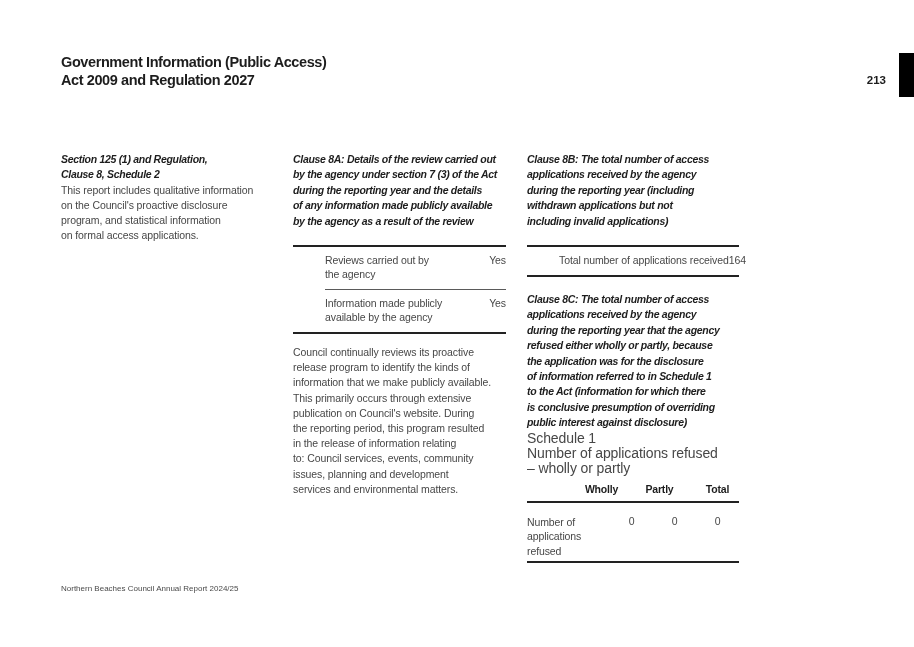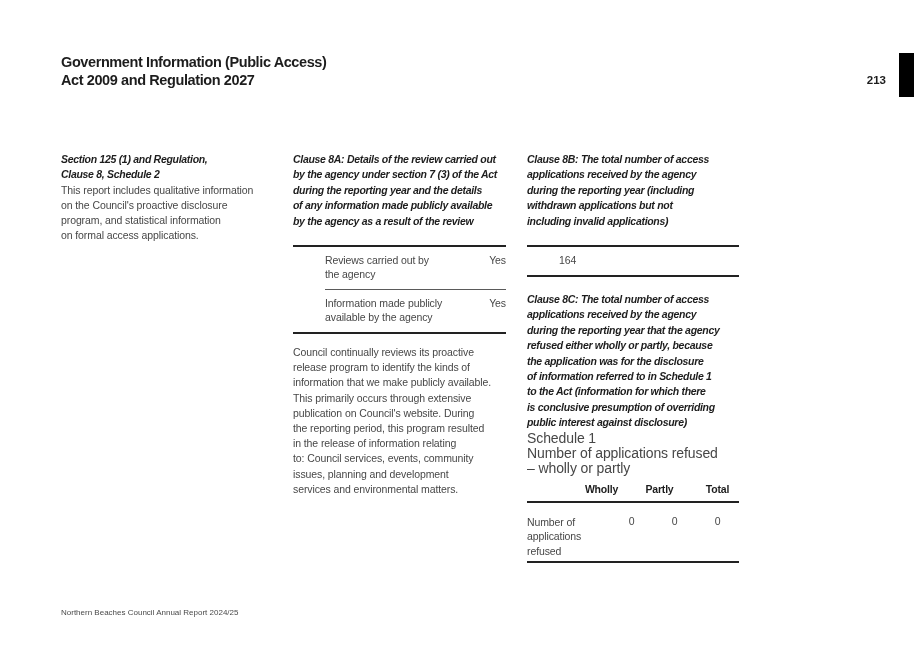--- a/index.html
+++ b/index.html
@@ -116,21 +116,21 @@
     padding: 12px 0 3px 0;
     font-size: 10.5px;
     letter-spacing: -0.1px;
     color: #474747;
   }
   .refused-table .data-label { flex: 1; line-height: 14.5px; white-space: pre; }
 
   .page-footer {
     position: absolute;
     left: 61px;
-    top: 608px;
+    top: 584px;
     font-size: 8px;
     letter-spacing: 0px;
     color: #4a4a4a;
   }
 </style>
 </head>
 <body>
 
 <div class="page">
 
@@ -179,20 +179,21 @@
   </section>
 
   <section class="col col-right">
     <h3 class="clause-heading">Clause 8B: The total number of access
 applications received by the agency
 during the reporting year (including
 withdrawn applications but not
 including invalid applications)</h3>
     <div class="rule-table">
       <div class="t-row">
+        <span class="t-label">Total number of applications received</span>
         <span class="t-value">164</span>
       </div>
     </div>
     <h3 class="clause-heading clause-8c-heading">Clause 8C: The total number of access
 applications received by the agency
 during the reporting year that the agency
 refused either wholly or partly, because
 the application was for the disclosure
 of information referred to in Schedule 1
 to the Act (information for which there

